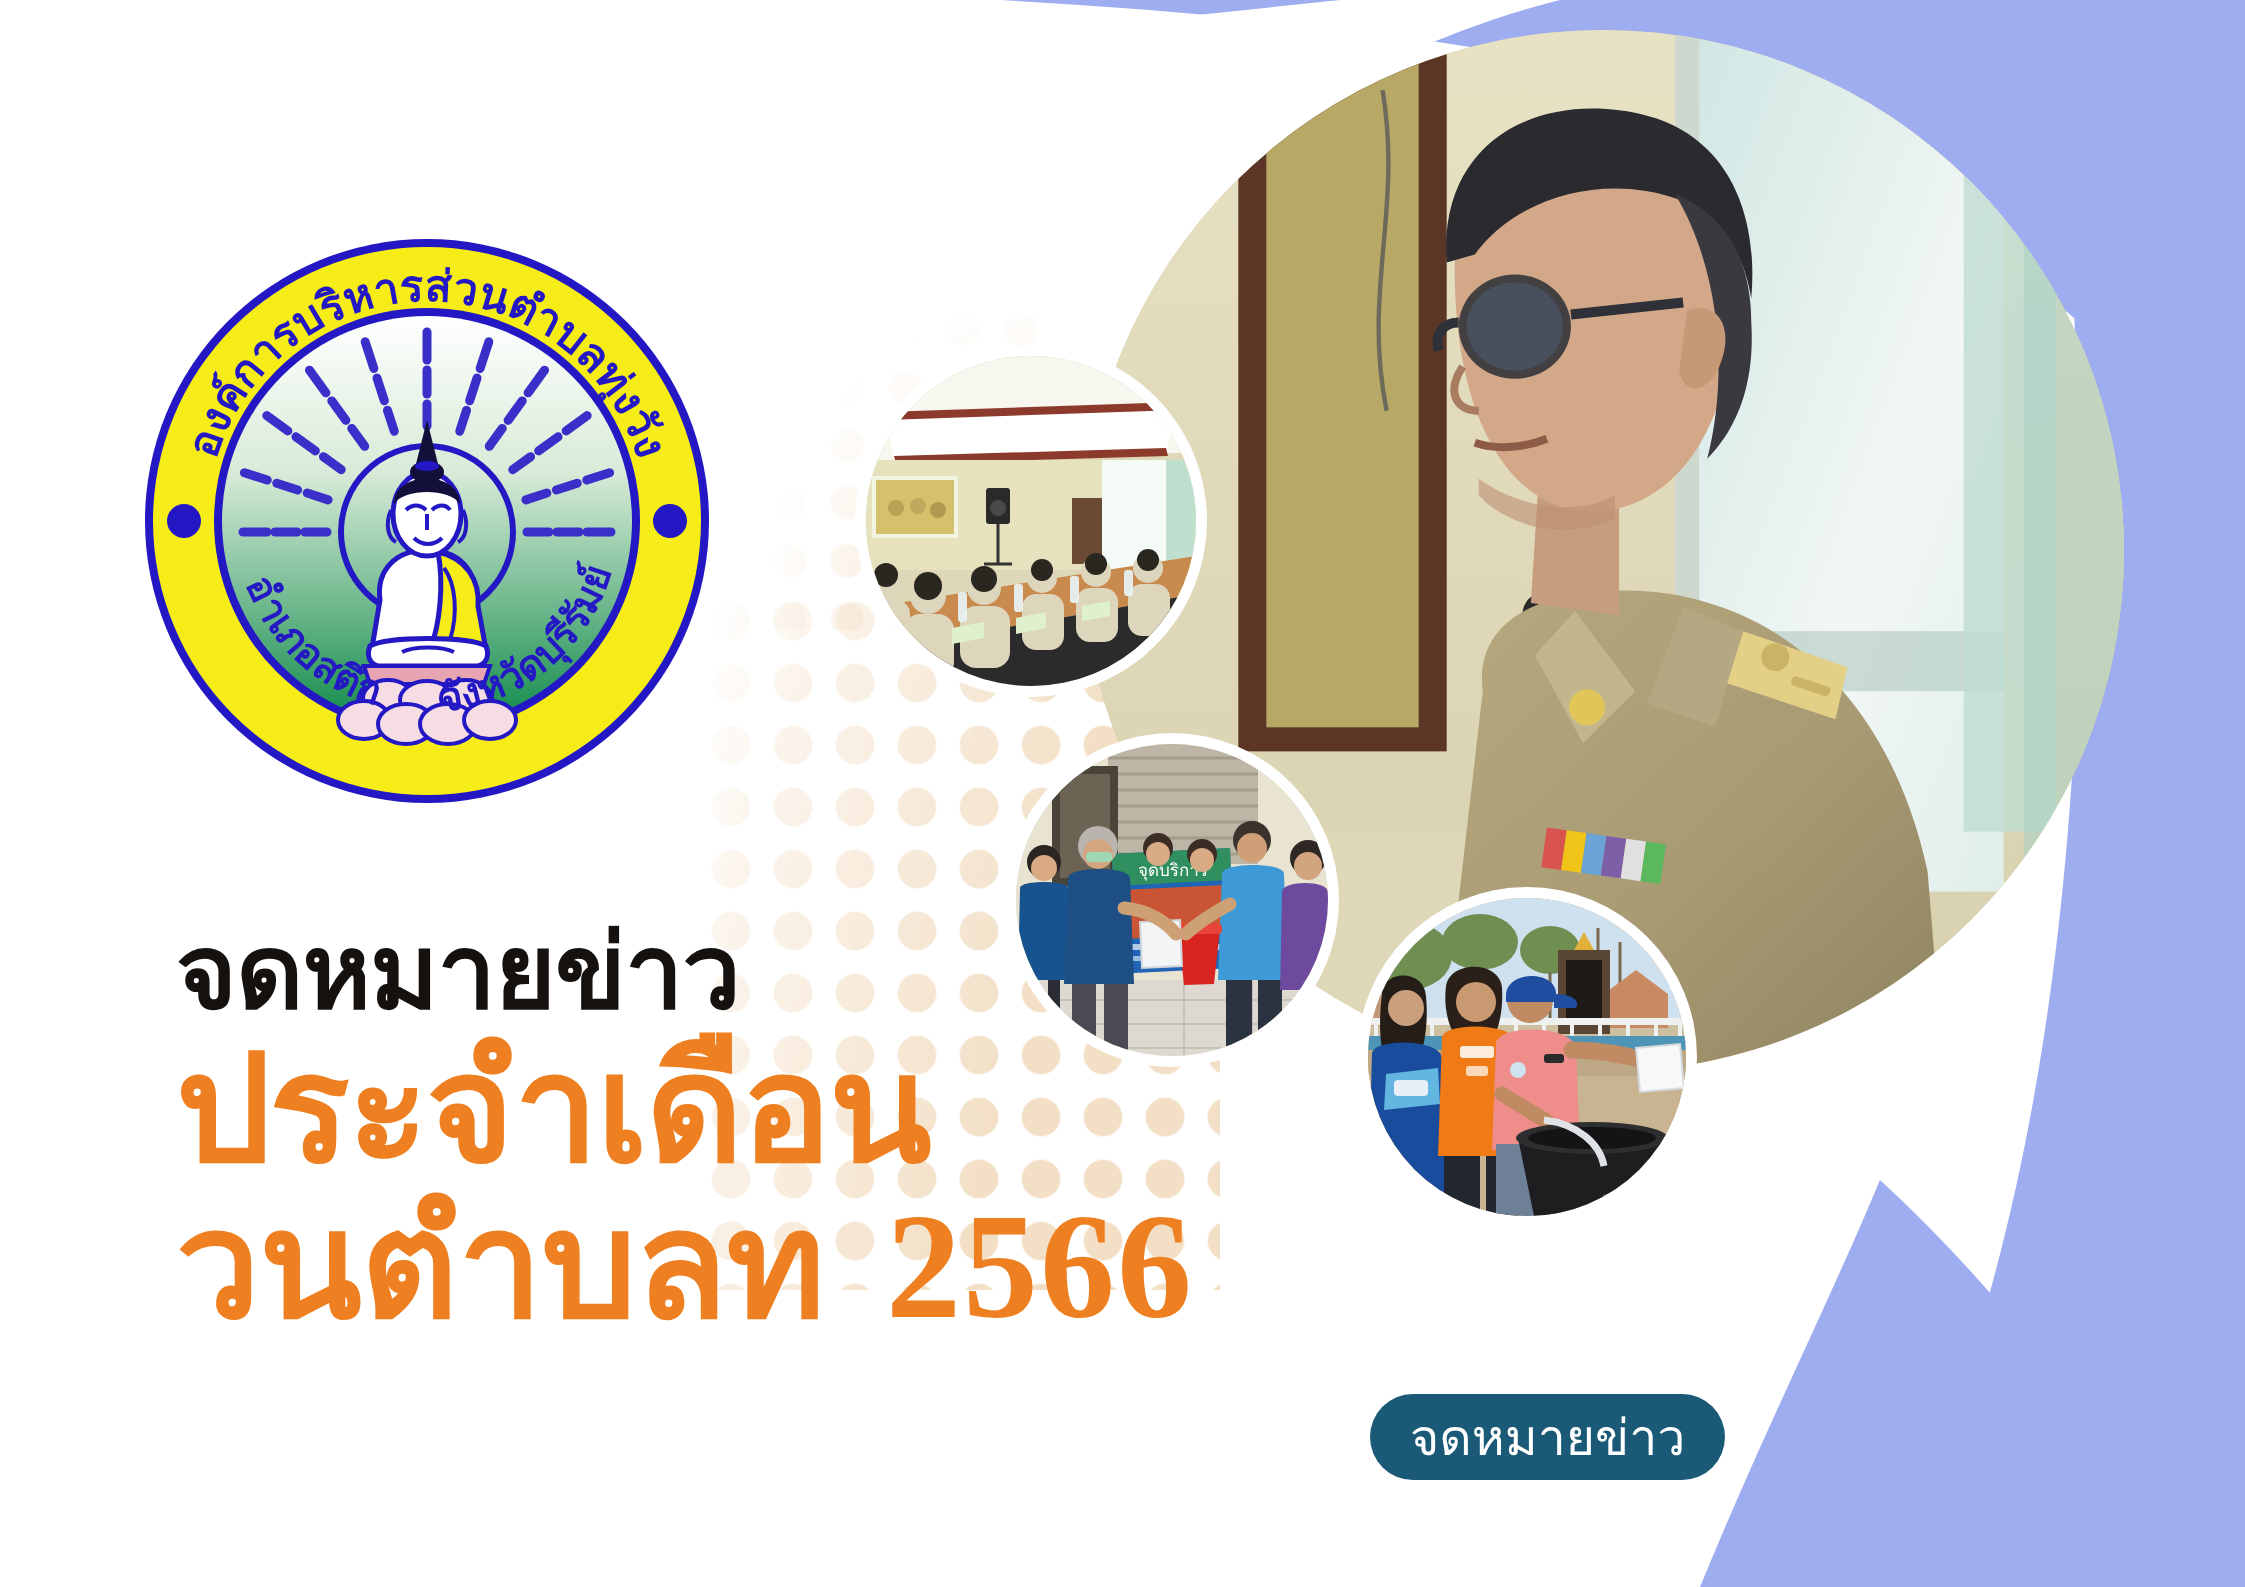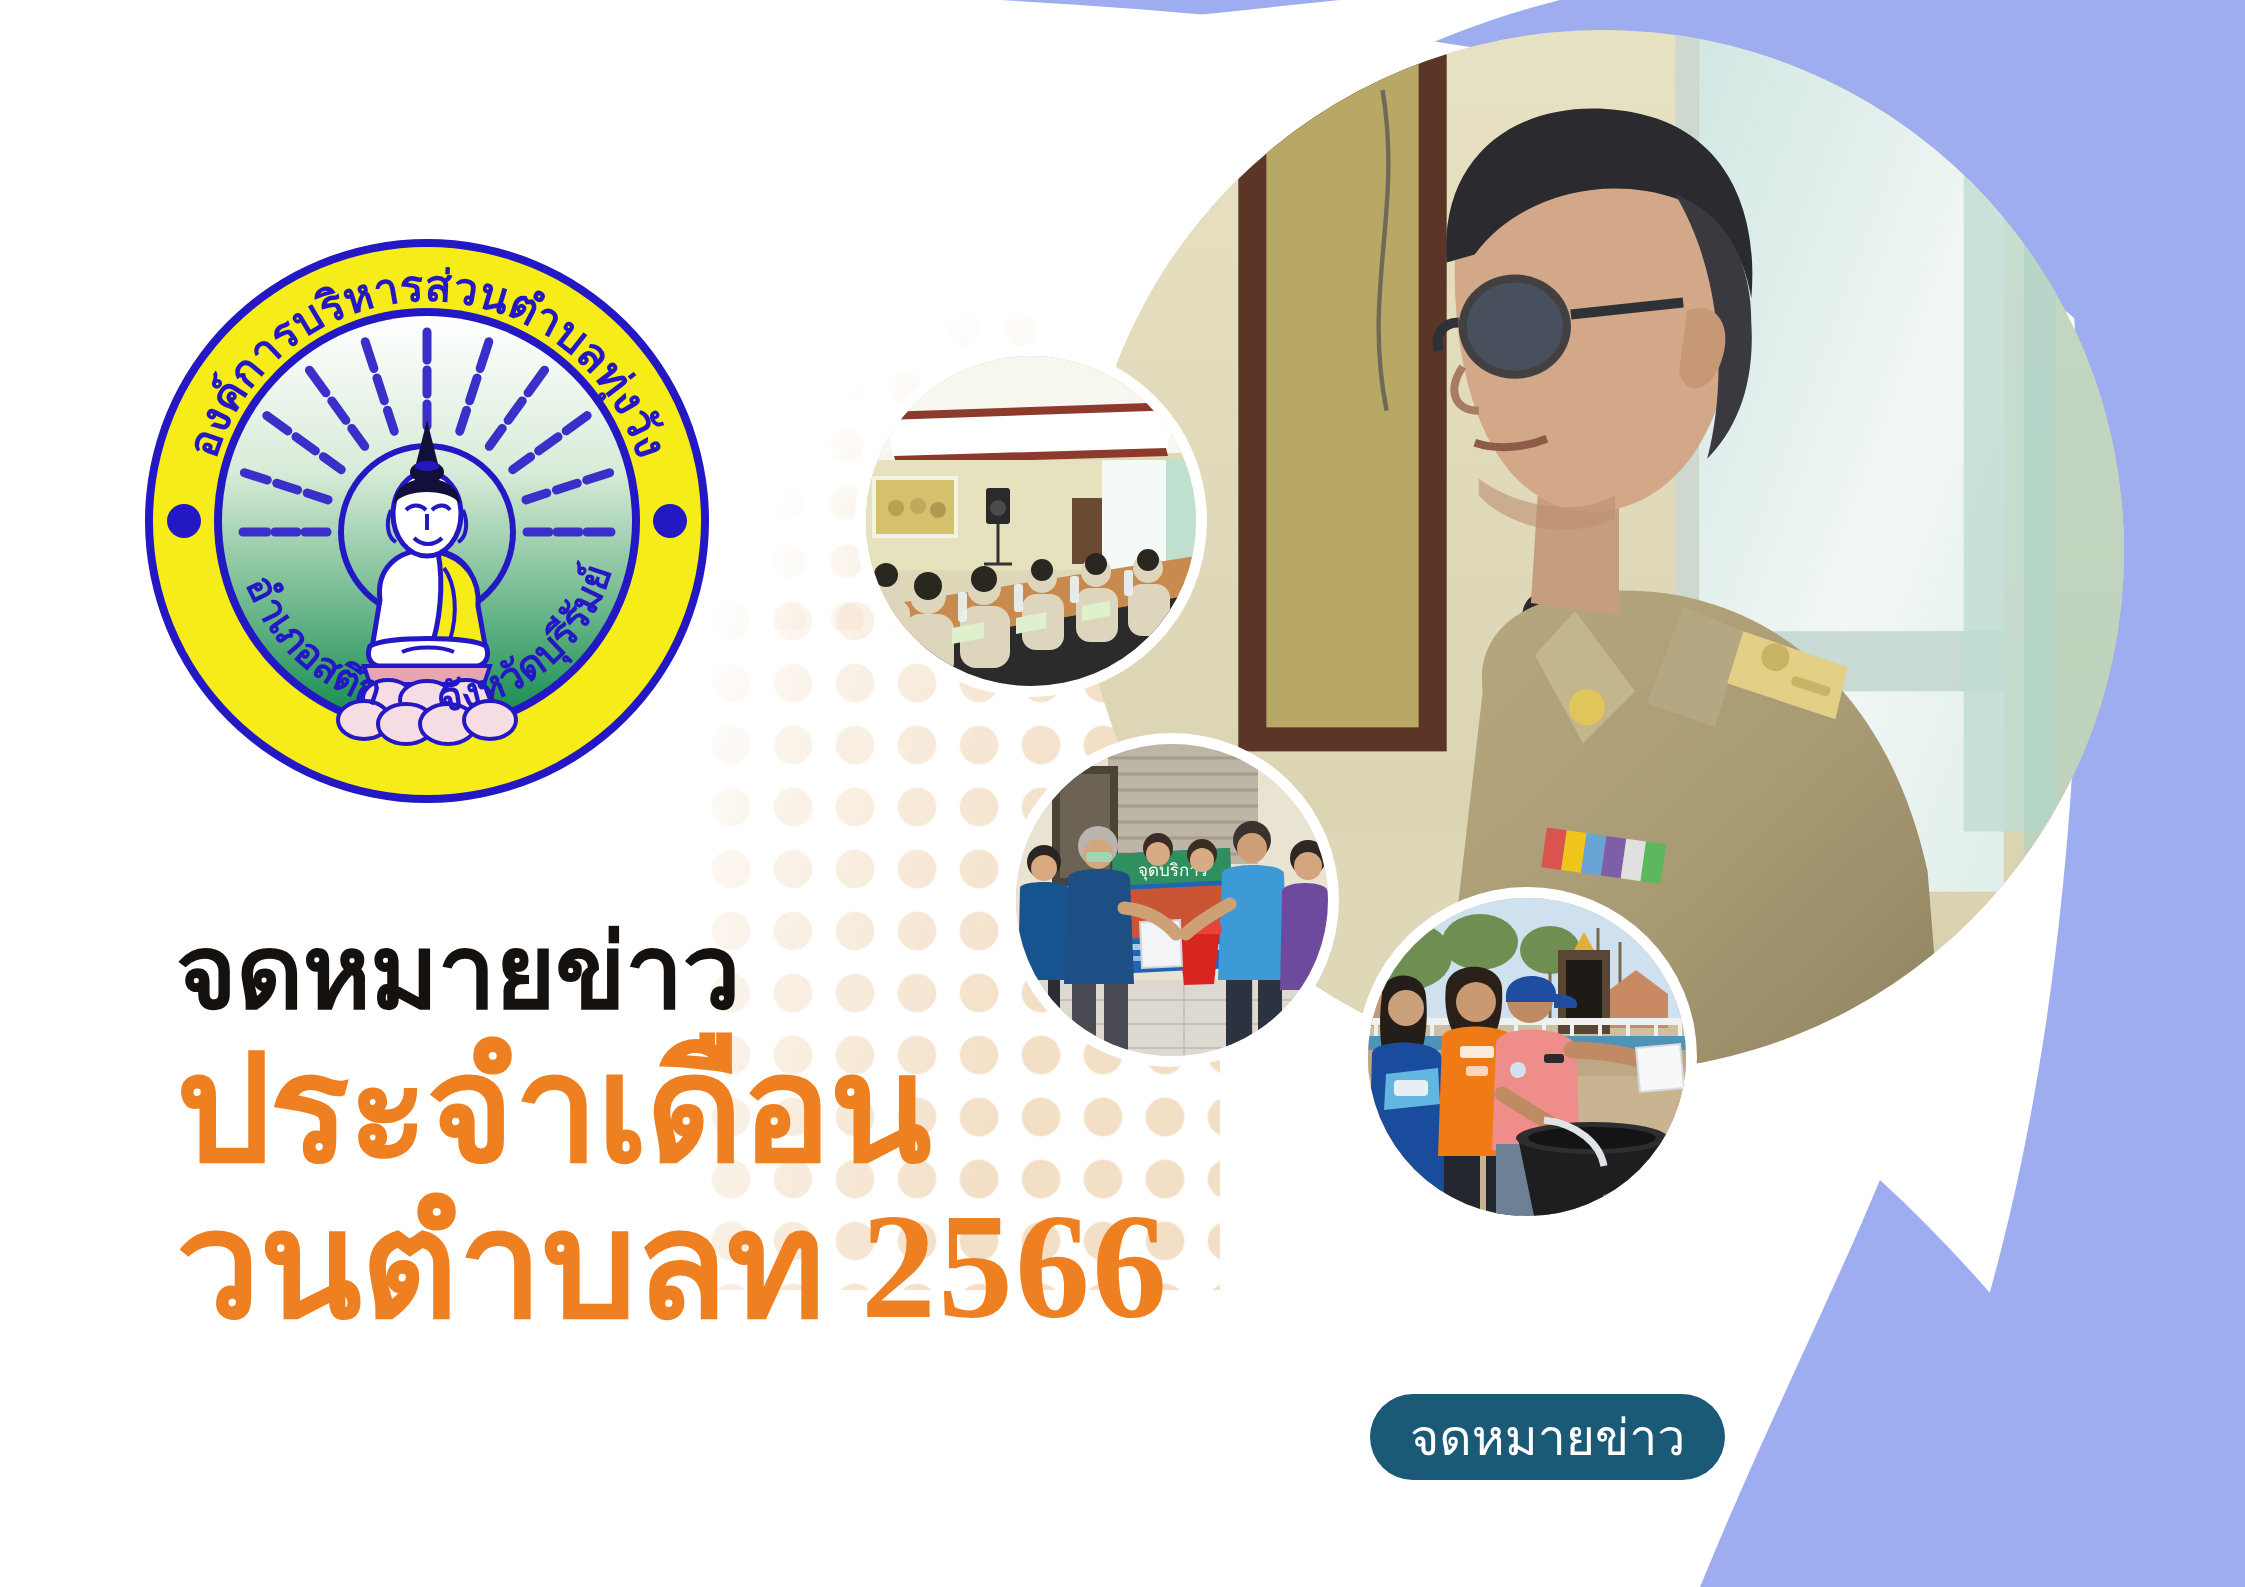--- a/index.html
+++ b/index.html
@@ -68,21 +68,21 @@
   }
   .hl-3{
     font-family:"Liberation Serif",serif;
     font-weight:700;
     font-size:150px;
     line-height:1.04;
     color:#ef8022;
     letter-spacing:-1px;
     margin:0;
   }
-  .hl-3 .year{letter-spacing:2px;}
+  .hl-3 .year{letter-spacing:2px;margin-left:25px;}
 
   
   .badge{
     position:absolute;left:1370px;top:1394px;
     min-width:270px;height:86px;
     background:#1a5a77;
     border-radius:44px;
     display:flex;align-items:center;justify-content:center;
     color:#ffffff;
     font-size:50px;

